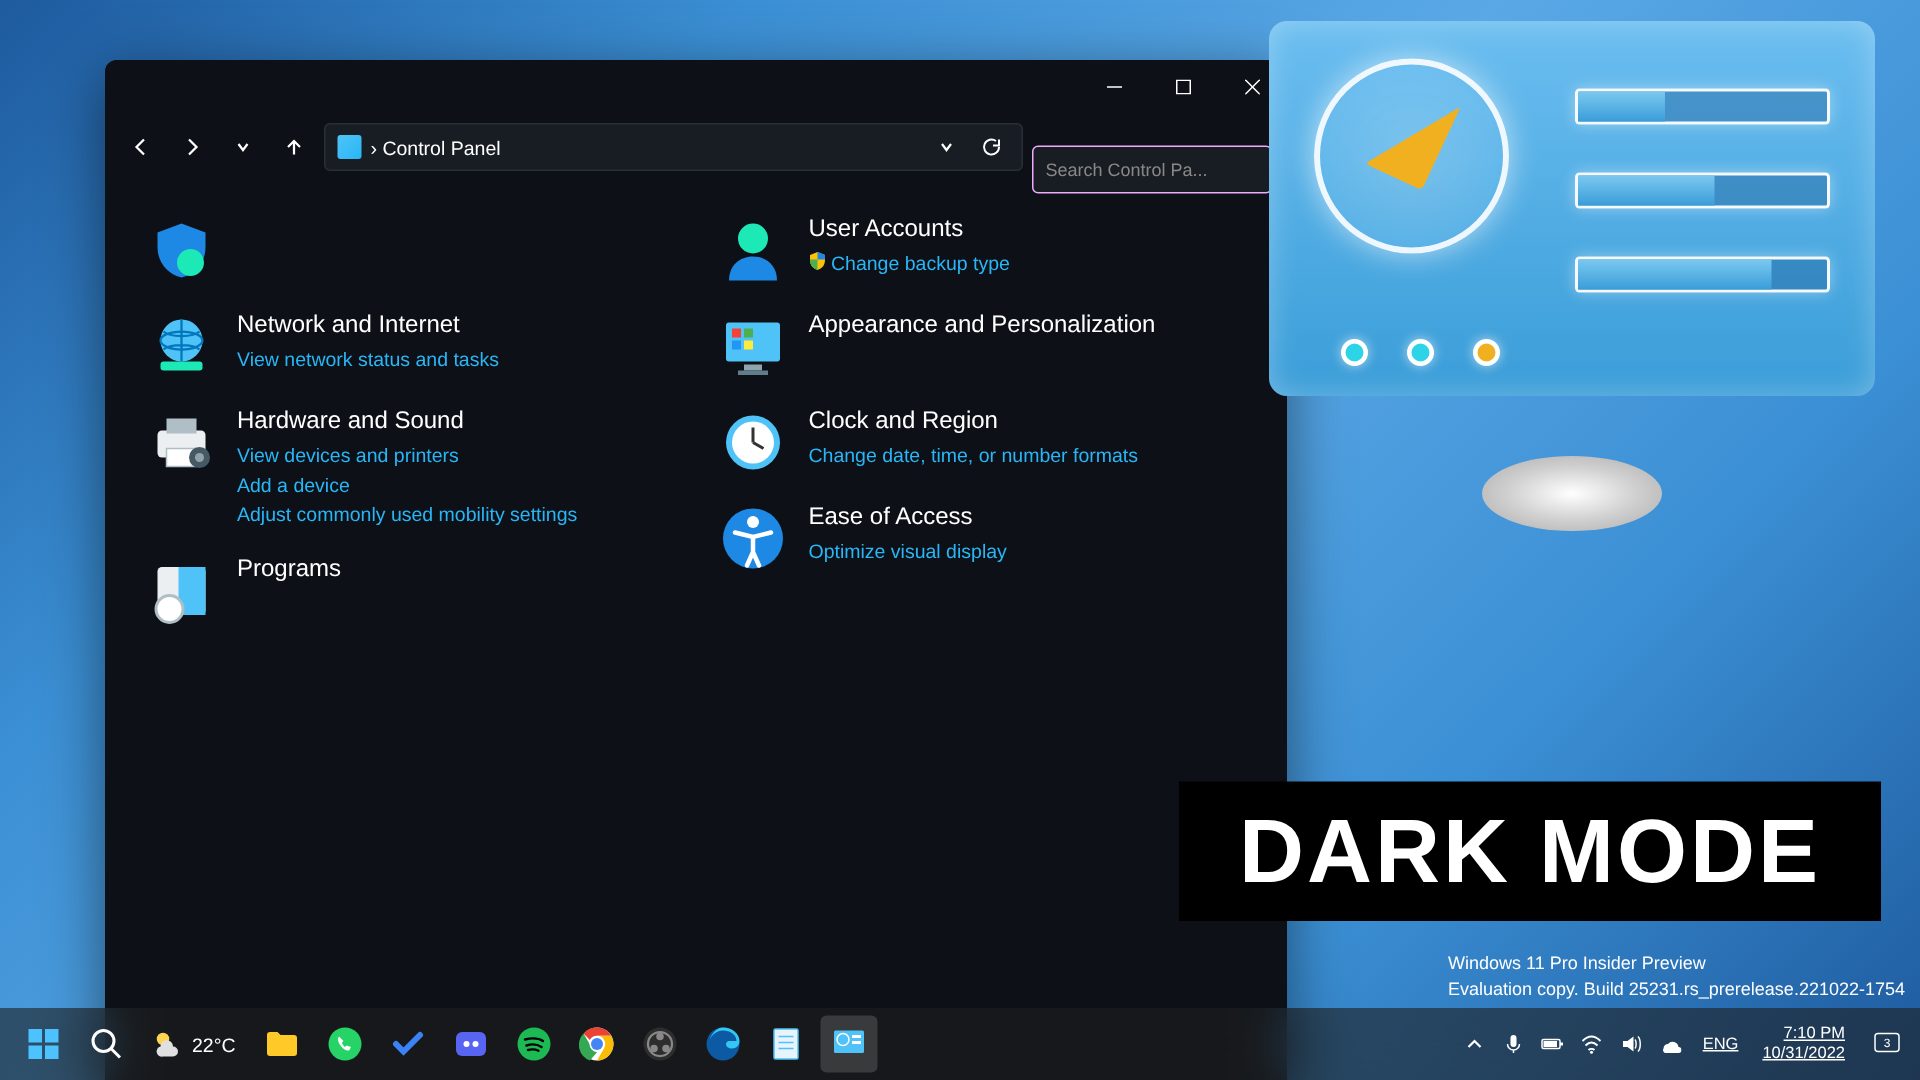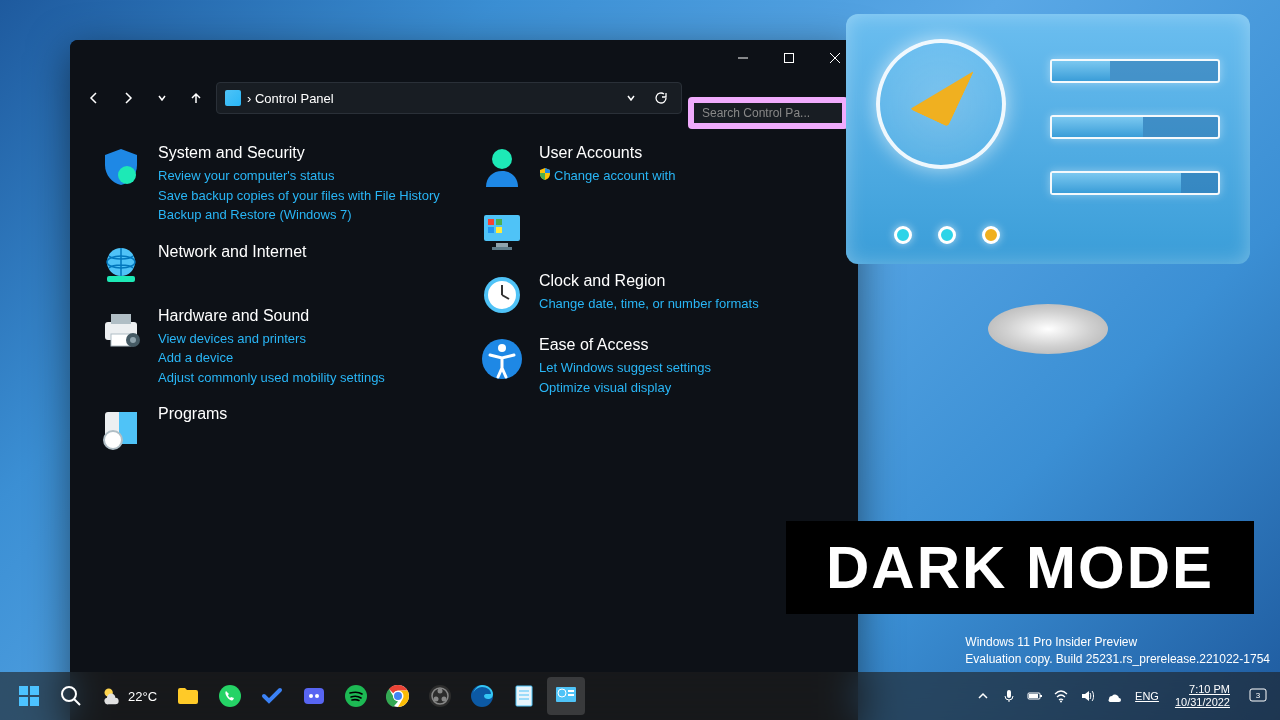--- a/index.html
+++ b/index.html
@@ -9,21 +9,21 @@
 .window { position: absolute; left: 70px; top: 40px; width: 788px; height: 703px; background: #0d1117; border-radius: 8px; box-shadow: 0 10px 40px rgba(0,0,0,0.5); overflow: hidden; }
 .titlebar { height: 36px; background: #0d1117; display: flex; justify-content: flex-end; align-items: center; }
 .titlebar-btn { width: 46px; height: 36px; display: flex; align-items: center; justify-content: center; color: #fff; cursor: pointer; }
 
 .toolbar { height: 44px; display: flex; align-items: center; gap: 6px; padding: 0 10px; background: #0d1117; }
 .nav-btn { width: 28px; height: 28px; display: flex; align-items: center; justify-content: center; color: #fff; cursor: pointer; border-radius: 4px; }
 .address-bar { flex: 1; height: 32px; background: #181d23; border: 1px solid #2a3038; border-radius: 4px; display: flex; align-items: center; padding: 0 8px; gap: 6px; }
 .addr-icon { width: 16px; height: 16px; background: linear-gradient(135deg, #4fc3f7, #29b6f6); border-radius: 2px; }
 .addr-text { color: #fff; font-size: 13px; flex: 1; }
 .addr-btn { width: 24px; height: 24px; display: flex; align-items: center; justify-content: center; color: #fff; cursor: pointer; }
-.search-bar { width: 160px; height: 32px; background: #181d23; border: 6px solid #f0abfc; border-radius: 4px; display: flex; align-items: center; padding: 0 8px; gap: 6px; margin-top: 30px; }
+.search-bar { width: 160px; height: 32px; background: #181d23; border: 1px solid #f0abfc; border-radius: 4px; display: flex; align-items: center; padding: 0 8px; gap: 6px; margin-top: 30px; }
 .search-bar input { flex: 1; background: transparent; border: none; color: #fff; font-size: 12px; outline: none; }
 .search-bar input::placeholder { color: #888; }
 
 .content { padding: 24px 28px; background: #0d1117; height: calc(100% - 80px); overflow: auto; }
 .content-header { display: flex; justify-content: space-between; align-items: center; margin-bottom: 28px; }
 .settings-title { color: #fff; font-size: 18px; font-weight: 400; }
 .view-by { display: flex; align-items: center; gap: 10px; font-size: 13px; }
 .view-by-label { color: #aaa; }
 .view-by-value { color: #29b6f6; cursor: pointer; }
 
@@ -140,39 +140,34 @@
     <div class="categories">
 
       <div style="display:flex;flex-direction:column;gap:18px">
         <div class="category">
           <div class="cat-icon">
               <svg width="44" height="44" viewBox="0 0 44 44">
                 <path d="M22 4l16 6v10c0 10-7 18-16 20C13 38 6 30 6 20V10z" fill="#1e88e5"></path>
                 <circle cx="28" cy="30" r="9" fill="#1de9b6"></circle>
               </svg>
             </div>
-          <div class="cat-body">
-            <div class="cat-title">System and Security</div>
-            <a class="cat-link">Review your computer's status</a>
-            <a class="cat-link">Save backup copies of your files with File History</a>
-            <a class="cat-link">Backup and Restore (Windows 7)</a>
-          </div>
         </div>
 
         <div class="category">
           <div class="cat-icon">
               <svg width="44" height="44" viewBox="0 0 44 44">
                 <circle cx="22" cy="18" r="14" fill="#4fc3f7"></circle>
                 <ellipse cx="22" cy="18" rx="14" ry="6" fill="none" stroke="#0277bd" stroke-width="1.5"></ellipse>
                 <path d="M22 4v28M10 12c4 4 20 4 24 0M10 24c4-4 20-4 24 0" stroke="#0277bd" stroke-width="1.5" fill="none"></path>
                 <rect x="8" y="32" width="28" height="6" rx="2" fill="#1de9b6"></rect>
               </svg>
             </div>
           <div class="cat-body">
             <div class="cat-title">Network and Internet</div>
+            <a class="cat-link">View network status and tasks</a>
           </div>
         </div>
 
         <div class="category">
           <div class="cat-icon">
               <svg width="44" height="44" viewBox="0 0 44 44">
                 <rect x="6" y="14" width="32" height="18" rx="3" fill="#eceff1"></rect>
                 <rect x="12" y="6" width="20" height="10" fill="#b0bec5"></rect>
                 <rect x="12" y="26" width="20" height="12" fill="#fff" stroke="#b0bec5"></rect>
                 <circle cx="34" cy="32" r="7" fill="#455a64"></circle>
@@ -208,36 +203,39 @@
                 <circle cx="22" cy="14" r="10" fill="#1de9b6"></circle>
                 <path d="M6 42c0-10 7-16 16-16s16 6 16 16z" fill="#1e88e5"></path>
               </svg>
             </div>
           <div class="cat-body">
             <div class="cat-title">User Accounts</div>
             <a class="cat-link"><svg class="shield" viewBox="0 0 12 12">
                   <path d="M6 0l5 2v3c0 4-2 6-5 7-3-1-5-3-5-7V2z" fill="#ffc107"></path>
                   <path d="M6 0l5 2v3H6z" fill="#1e88e5"></path>
                   <path d="M1 5h5v7c-3-1-5-3-5-7z" fill="#4caf50"></path>
-                </svg><span>Change account with</span></a>
+                </svg><span>Change backup type</span></a>
           </div>
         </div>
 
         <div class="category">
           <div class="cat-icon">
               <svg width="44" height="44" viewBox="0 0 44 44">
                 <rect x="4" y="6" width="36" height="26" rx="2" fill="#4fc3f7"></rect>
                 <rect x="8" y="10" width="6" height="6" fill="#f44336"></rect>
                 <rect x="16" y="10" width="6" height="6" fill="#4caf50"></rect>
                 <rect x="8" y="18" width="6" height="6" fill="#2196f3"></rect>
                 <rect x="16" y="18" width="6" height="6" fill="#ffeb3b"></rect>
                 <rect x="16" y="34" width="12" height="4" fill="#90a4ae"></rect>
                 <rect x="12" y="38" width="20" height="3" fill="#607d8b"></rect>
               </svg>
             </div>
+          <div class="cat-body">
+            <div class="cat-title">Appearance and Personalization</div>
+          </div>
         </div>
 
         <div class="category">
           <div class="cat-icon">
               <svg width="44" height="44" viewBox="0 0 44 44">
                 <circle cx="22" cy="22" r="18" fill="#4fc3f7"></circle>
                 <circle cx="22" cy="22" r="14" fill="#fff"></circle>
                 <line x1="22" y1="22" x2="22" y2="12" stroke="#333" stroke-width="2"></line>
                 <line x1="22" y1="22" x2="29" y2="26" stroke="#333" stroke-width="2"></line>
               </svg>
@@ -251,21 +249,20 @@
         <div class="category">
           <div class="cat-icon">
               <svg width="44" height="44" viewBox="0 0 44 44">
                 <circle cx="22" cy="22" r="20" fill="#1e88e5"></circle>
                 <circle cx="22" cy="11" r="4" fill="#fff"></circle>
                 <path d="M10 18l12 3 12-3M22 21v10M18 40l4-9 4 9" stroke="#fff" stroke-width="3" fill="none" stroke-linecap="round"></path>
               </svg>
             </div>
           <div class="cat-body">
             <div class="cat-title">Ease of Access</div>
-            <a class="cat-link">Let Windows suggest settings</a>
             <a class="cat-link">Optimize visual display</a>
           </div>
         </div>
       </div>
     </div>
   </div>
 </div>
 
 <div class="big-icon">
   <div class="monitor">

